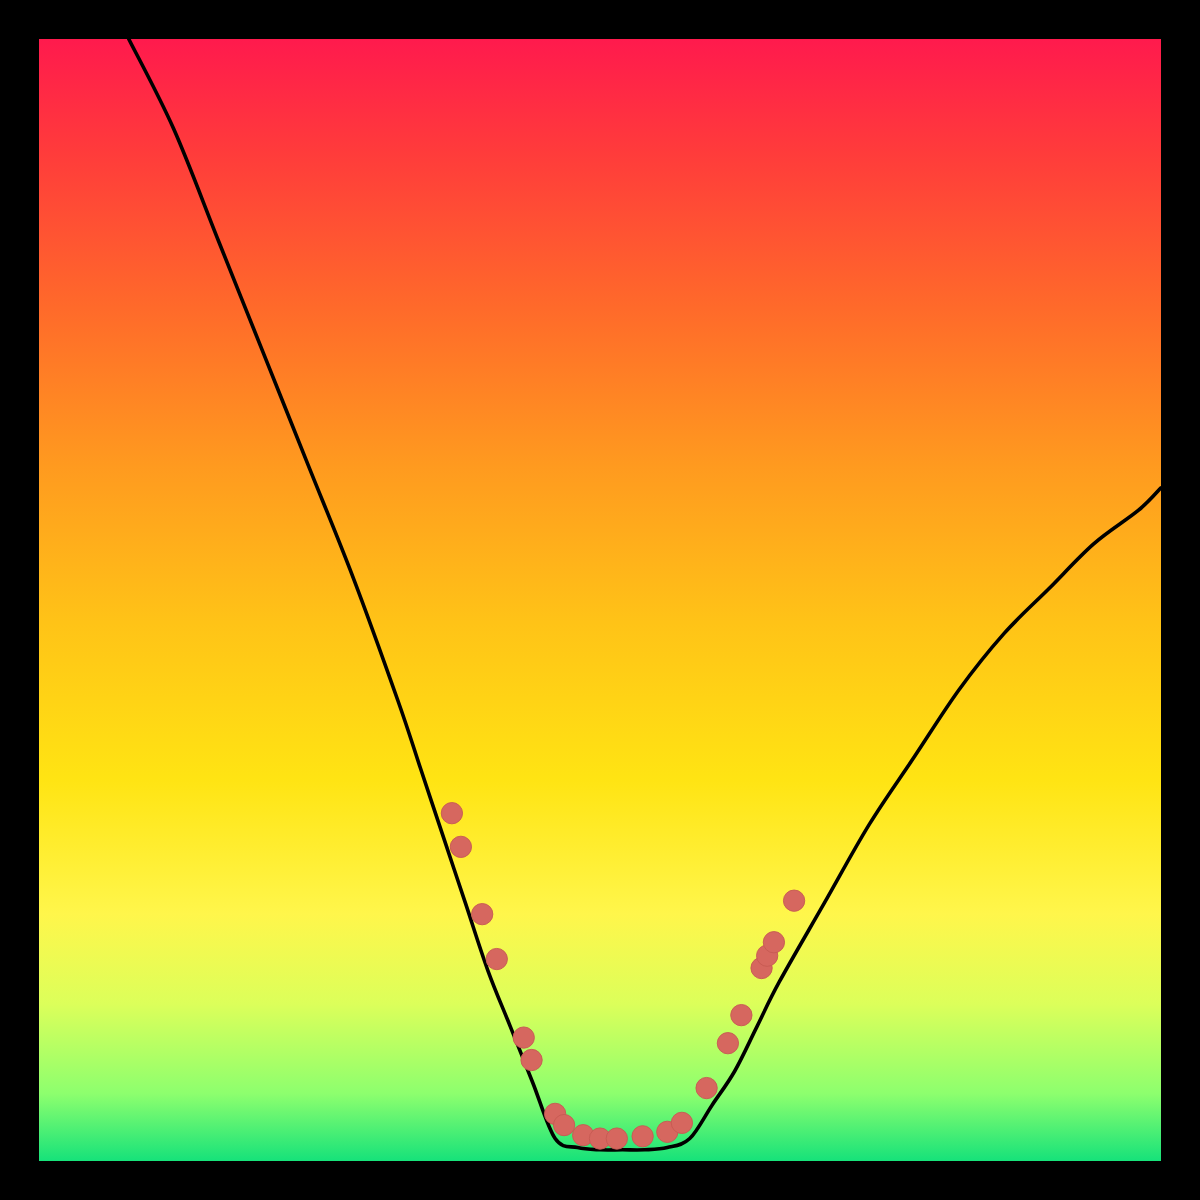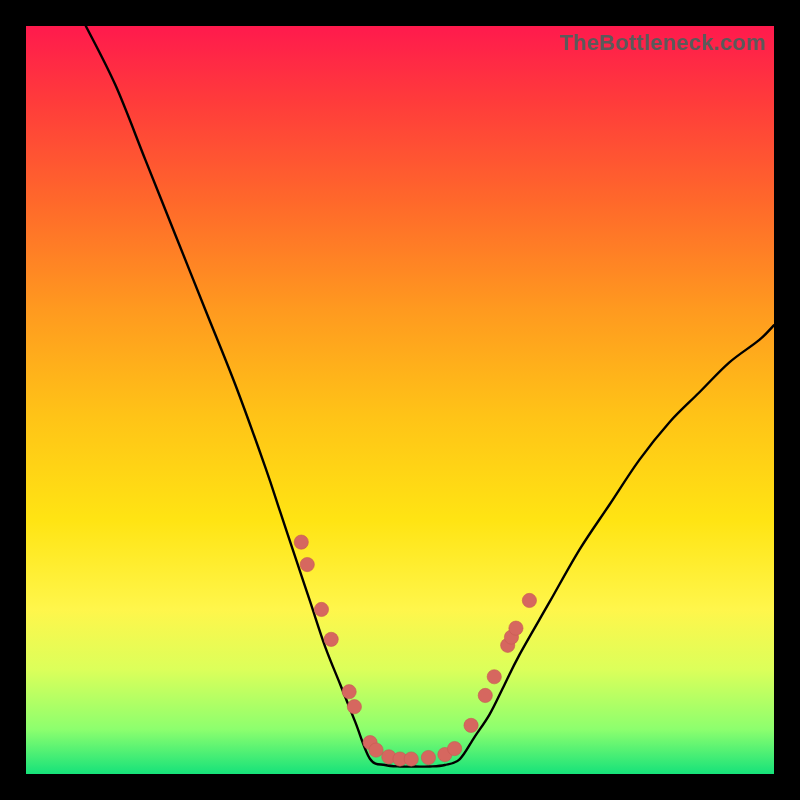--- a/index.html
+++ b/index.html
@@ -52,21 +52,20 @@
     width: 748px;
     height: 748px;
     overflow: visible;
   }
 </style>
 </head>
 <body>
 
 <div class="frame">
   <div class="plot-area">
-    <div class="watermark">TheBottleneck.com</div>
     <svg class="curves" viewBox="0 0 748 748" preserveAspectRatio="none">
       <g id="curve-paths">
           <path d="M 59.84 0.00 C 64.83 9.97, 79.79 37.40, 89.76 59.84 C 99.73 82.28, 109.71 109.71, 119.68 134.64 C 129.65 159.57, 139.63 184.51, 149.60 209.44 C 159.57 234.37, 169.55 259.31, 179.52 284.24 C 189.49 309.17, 199.47 332.86, 209.44 359.04 C 219.41 385.22, 231.88 420.13, 239.36 441.32 C 246.84 462.51, 249.33 471.24, 254.32 486.20 C 259.31 501.16, 264.29 516.12, 269.28 531.08 C 274.27 546.04, 279.25 561.00, 284.24 575.96 C 289.23 590.92, 294.21 607.13, 299.20 620.84 C 304.19 634.55, 309.17 645.77, 314.16 658.24 C 319.15 670.71, 324.13 683.17, 329.12 695.64 C 334.11 708.11, 339.09 725.81, 344.08 733.04 C 349.07 740.27, 354.05 737.78, 359.04 739.02 C 364.03 740.27, 369.01 740.27, 374.00 740.52 C 378.99 740.77, 383.97 740.52, 388.96 740.52 C 393.95 740.52, 398.93 740.77, 403.92 740.52 C 408.91 740.27, 413.89 740.27, 418.88 739.02 C 423.87 737.78, 428.85 737.78, 433.84 733.04 C 438.83 728.30, 443.81 718.08, 448.80 710.60 C 453.79 703.12, 458.77 696.89, 463.76 688.16 C 468.75 679.43, 473.73 668.21, 478.72 658.24 C 483.71 648.27, 486.20 642.03, 493.68 628.32 C 501.16 614.61, 513.63 593.41, 523.60 575.96 C 533.57 558.51, 543.55 539.81, 553.52 523.60 C 563.49 507.39, 573.47 493.68, 583.44 478.72 C 593.41 463.76, 603.39 447.55, 613.36 433.84 C 623.33 420.13, 633.31 407.66, 643.28 396.44 C 653.25 385.22, 663.23 376.49, 673.20 366.52 C 683.17 356.55, 693.15 345.33, 703.12 336.60 C 713.09 327.87, 725.56 320.39, 733.04 314.16 C 740.52 307.93, 745.51 301.69, 748.00 299.20" fill="none" stroke="#000000" stroke-width="2.4" stroke-linecap="round"></path>
         </g>
       <g id="marker-dots">
           <circle cx="275.26" cy="516.12" r="7.11" fill="#d6675f" stroke="#c65a52" stroke-width="0.6"></circle>
           <circle cx="281.25" cy="538.56" r="7.11" fill="#d6675f" stroke="#c65a52" stroke-width="0.6"></circle>
           <circle cx="295.46" cy="583.44" r="7.11" fill="#d6675f" stroke="#c65a52" stroke-width="0.6"></circle>
           <circle cx="305.18" cy="613.36" r="7.11" fill="#d6675f" stroke="#c65a52" stroke-width="0.6"></circle>
           <circle cx="323.14" cy="665.72" r="7.11" fill="#d6675f" stroke="#c65a52" stroke-width="0.6"></circle>

